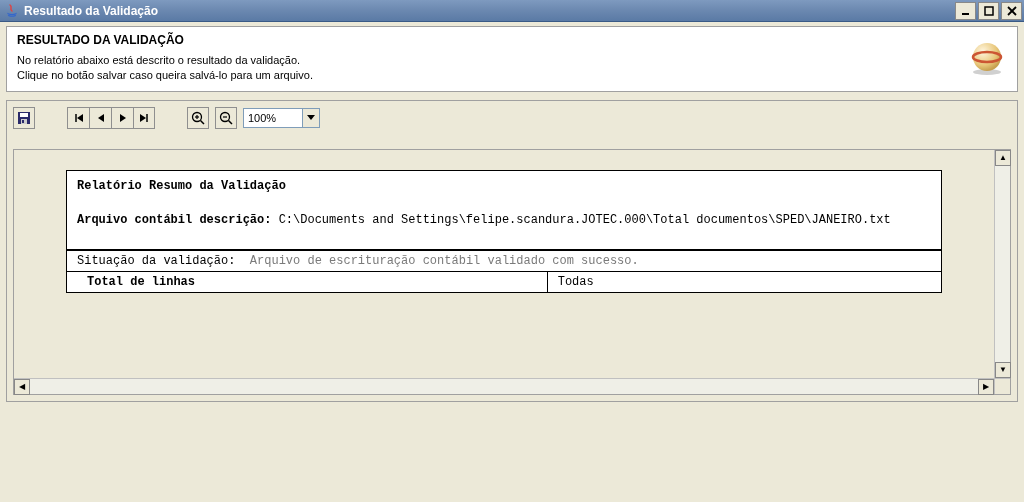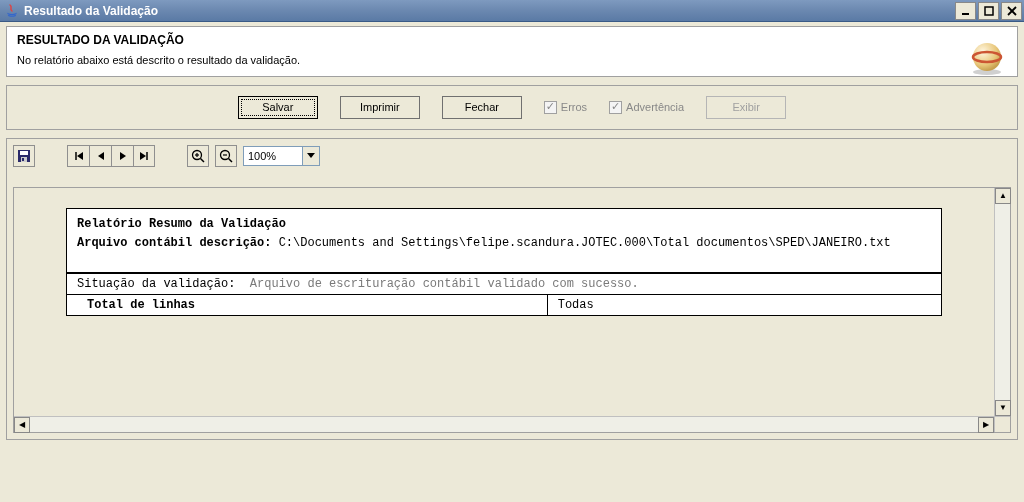--- a/index.html
+++ b/index.html
@@ -180,21 +180,21 @@
   .report {
     background: #fff;
     border: 1px solid #000;
     font-family: "Courier New", monospace;
     font-size: 12px;
   }
   .report-block {
     padding: 8px 10px 22px 10px;
     border-bottom: 2px solid #000;
   }
-  .report-title { font-weight: bold; margin-bottom: 5px; }
+  .report-title { font-weight: bold; margin-bottom: 20px; }
   .report-line { }
   .report-line .lbl { font-weight: bold; }
   .report-row {
     display: flex;
     border-bottom: 1px solid #000;
   }
   .report-cell {
     padding: 3px 10px;
   }
   .report-cell.left {
@@ -272,51 +272,38 @@
     </div>
   </div>
 </div>
 
 <div class="window-body">
 
   <div class="panel">
     <div class="panel-title">RESULTADO DA VALIDAÇÃO</div>
     <div class="panel-desc">
       <div>No relatório abaixo está descrito o resultado da validação.</div>
+      <div>Clique no botão salvar caso queira salvá-lo para um arquivo.</div>
     </div>
     <div class="sphere">
       <svg width="40" height="40" viewBox="0 0 40 40">
         <defs>
           <radialGradient id="g" cx="35%" cy="30%" r="70%">
             <stop offset="0%" stop-color="#fff6e0"></stop>
             <stop offset="70%" stop-color="#e8c77a"></stop>
             <stop offset="100%" stop-color="#c8a050"></stop>
           </radialGradient>
         </defs>
         <ellipse cx="20" cy="35" rx="14" ry="3" fill="#d0d0d0"></ellipse>
         <circle cx="20" cy="20" r="14" fill="url(#g)"></circle>
         <ellipse cx="20" cy="20" rx="14" ry="5" fill="none" stroke="#cc5533" stroke-width="2.5"></ellipse>
       </svg>
     </div>
   </div>
 
-  <div class="button-row">
-    <button class="btn focused">Salvar</button>
-    <button class="btn">Imprimir</button>
-    <button class="btn">Fechar</button>
-    <span class="chk">
-      <span class="chkbox"></span>
-      <span>Erros</span>
-    </span>
-    <span class="chk">
-      <span class="chkbox"></span>
-      <span>Advertência</span>
-    </span>
-    <button class="btn disabled">Exibir</button>
-  </div>
 
   <div class="viewer-outer">
     <div class="viewer-toolbar">
       <div class="tbtn">
         <svg width="14" height="14" viewBox="0 0 14 14">
           <rect x="1" y="1" width="12" height="12" fill="#2a2a6a"></rect>
           <rect x="3" y="2" width="8" height="4" fill="#fff"></rect>
           <rect x="4" y="8" width="6" height="5" fill="#ccc"></rect>
           <rect x="5" y="9" width="2" height="3" fill="#2a2a6a"></rect>
         </svg>

